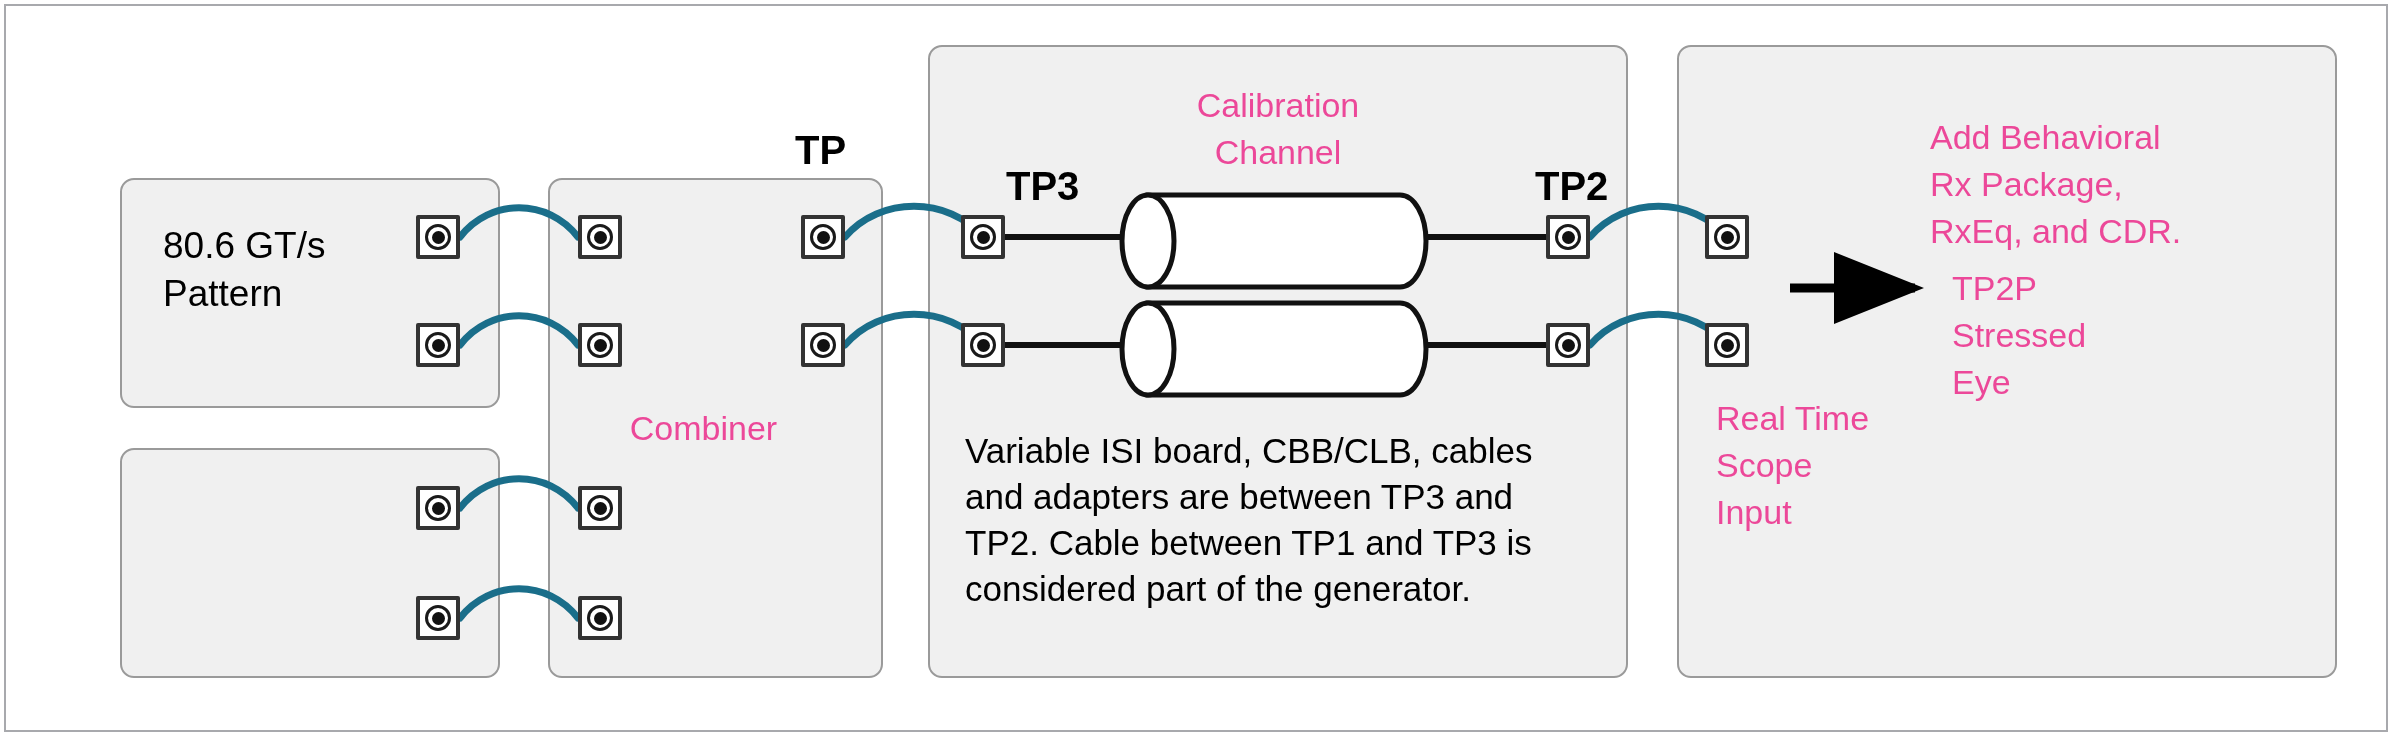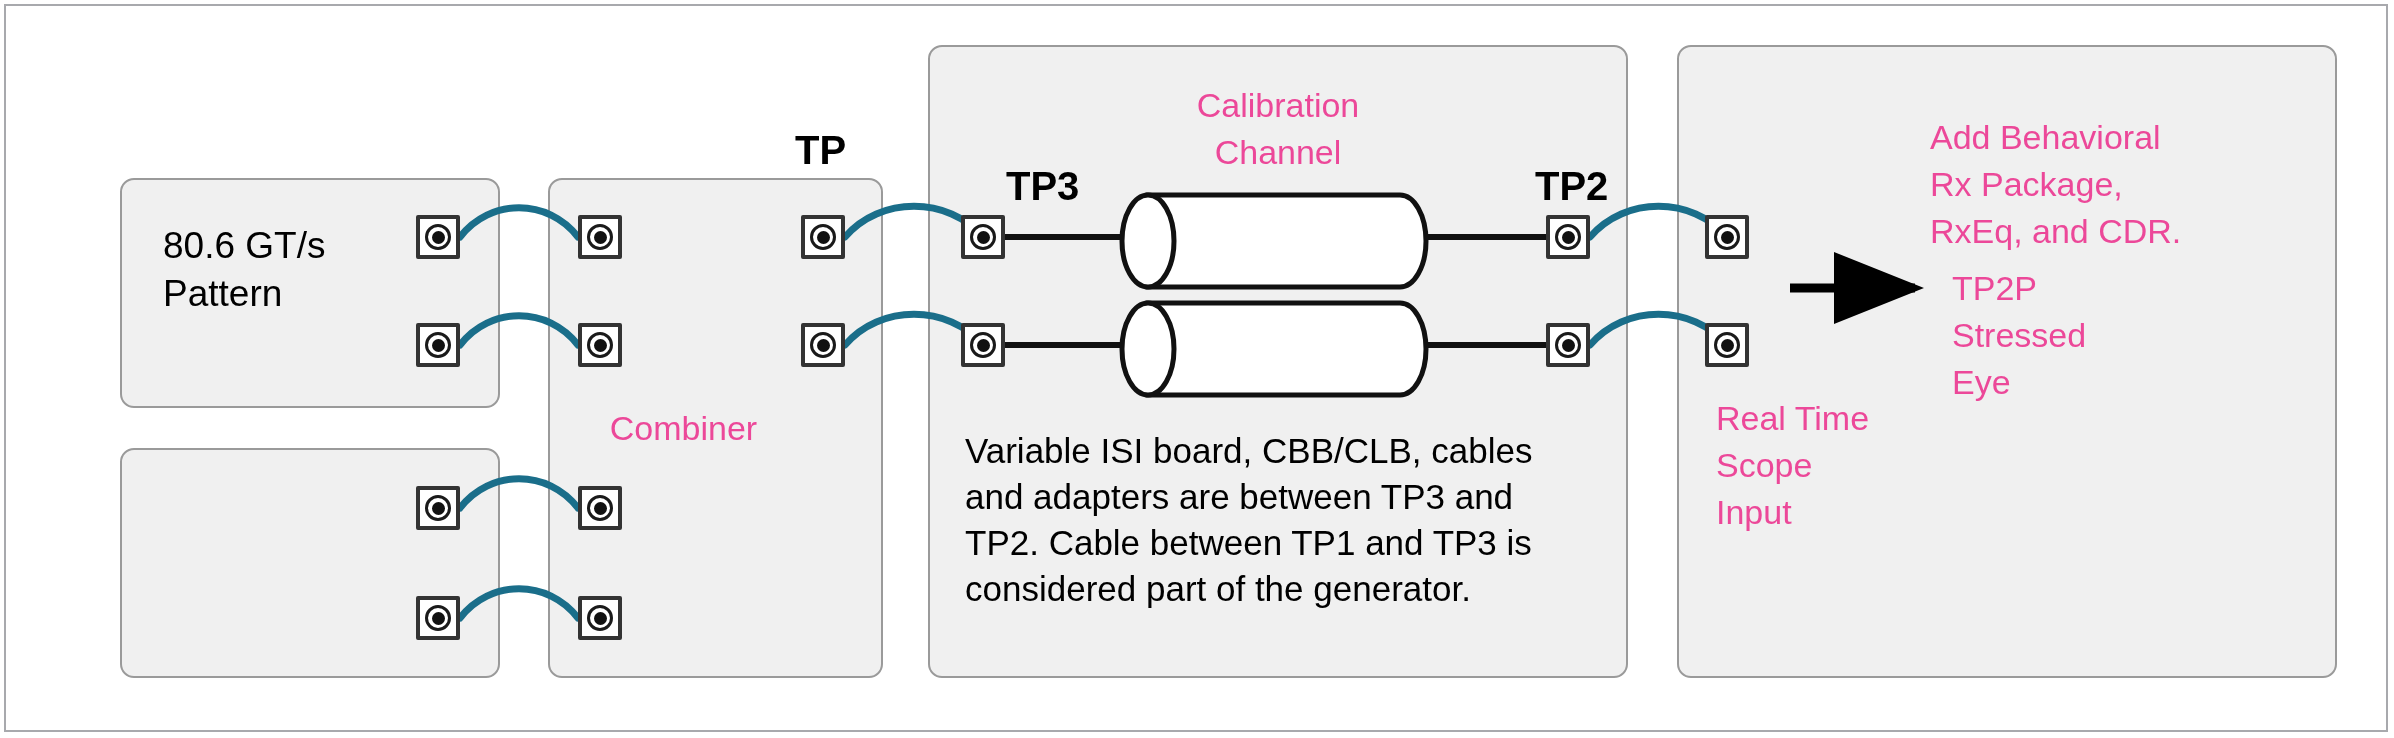--- a/index.html
+++ b/index.html
@@ -114,21 +114,21 @@
 <div id="root">
   <div id="frame"></div>
 
   <div class="panel" style="left:120px; top:178px; width:380px; height:230px;"></div>
   <div class="panel-label" style="left:163px; top:222px; width:300px;">80.6 GT/s
 Pattern</div>
 
   <div class="panel" style="left:120px; top:448px; width:380px; height:230px;"></div>
 
   <div class="panel" style="left:548px; top:178px; width:335px; height:500px;"></div>
-  <div class="plain-label" style="left:528px; top:405px; width:311px;">Combiner</div>
+  <div class="plain-label" style="left:548px; top:405px; width:311px;">Combiner</div>
 
   <div class="panel" style="left:928px; top:45px; width:700px; height:633px;"></div>
   <div class="plain-label" style="left:1028px; top:82px; width:500px;">Calibration
 Channel</div>
   <div class="body-text" style="left:965px; top:428px; width:640px;">Variable ISI board, CBB/CLB, cables
 and adapters are between TP3 and
 TP2. Cable between TP1 and TP3 is
 considered part of the generator.</div>
 
   <div class="panel" style="left:1677px; top:45px; width:660px; height:633px;"></div>

